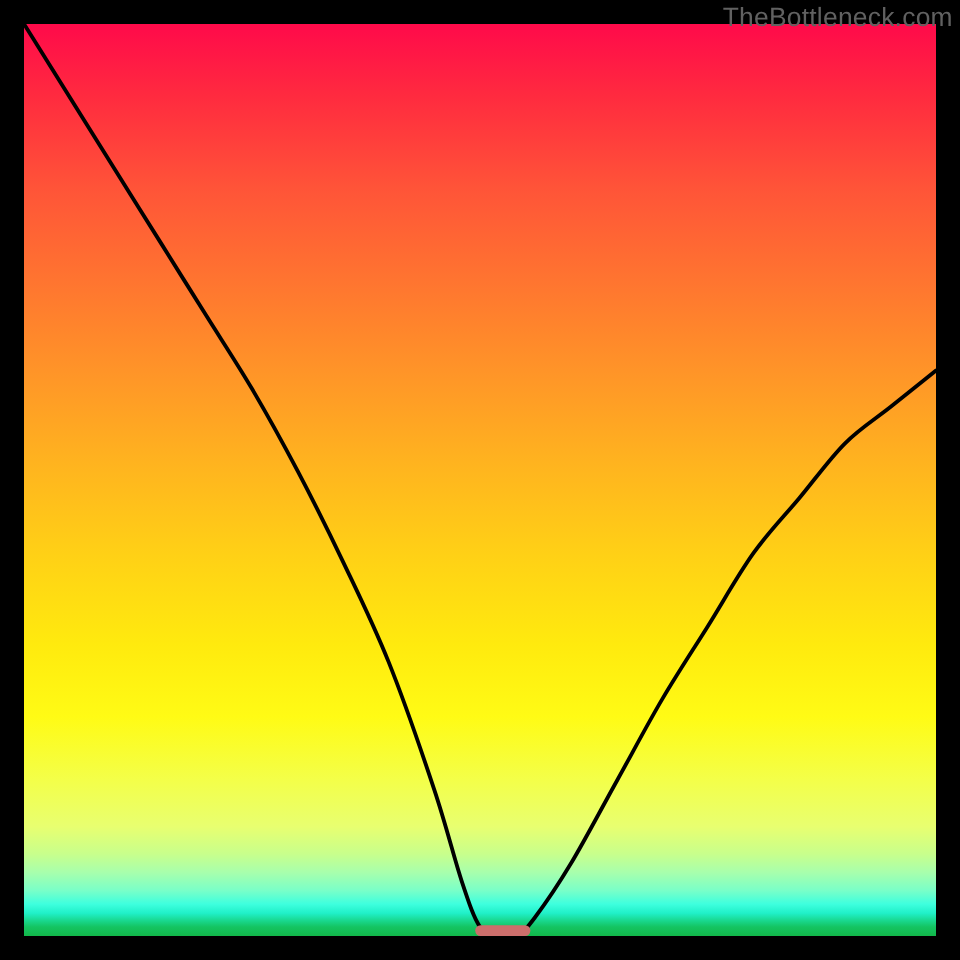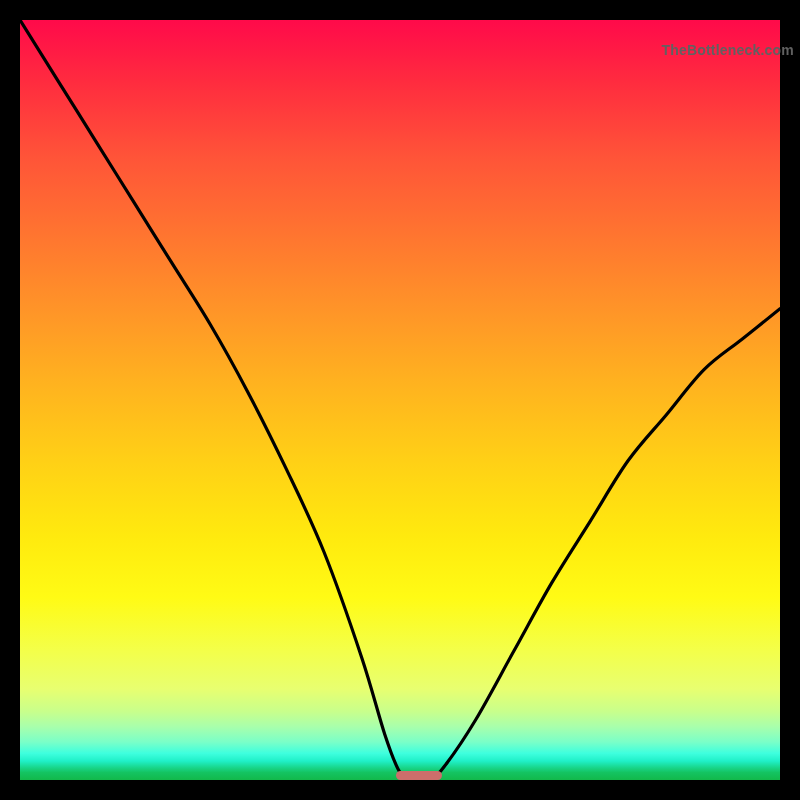--- a/index.html
+++ b/index.html
@@ -44,25 +44,24 @@
       #19d88f 98.3%,
       #14c462 99%,
       #12b84a 100%
     );
   }
   .watermark {
     position: absolute;
     top: 2px;
     right: 6px;
     color: #616161;
-    font-size: 14px;
-    font-weight: 700;
+    font-size: 22px;
+    font-weight: 400;
     letter-spacing: 0.2px;
     z-index: 10;
-    margin-top: 40px;
   }
   svg.curve {
     position: absolute;
     left: 0;
     top: 0;
     width: 760px;
     height: 760px;
   }
   .marker {
     position: absolute;

